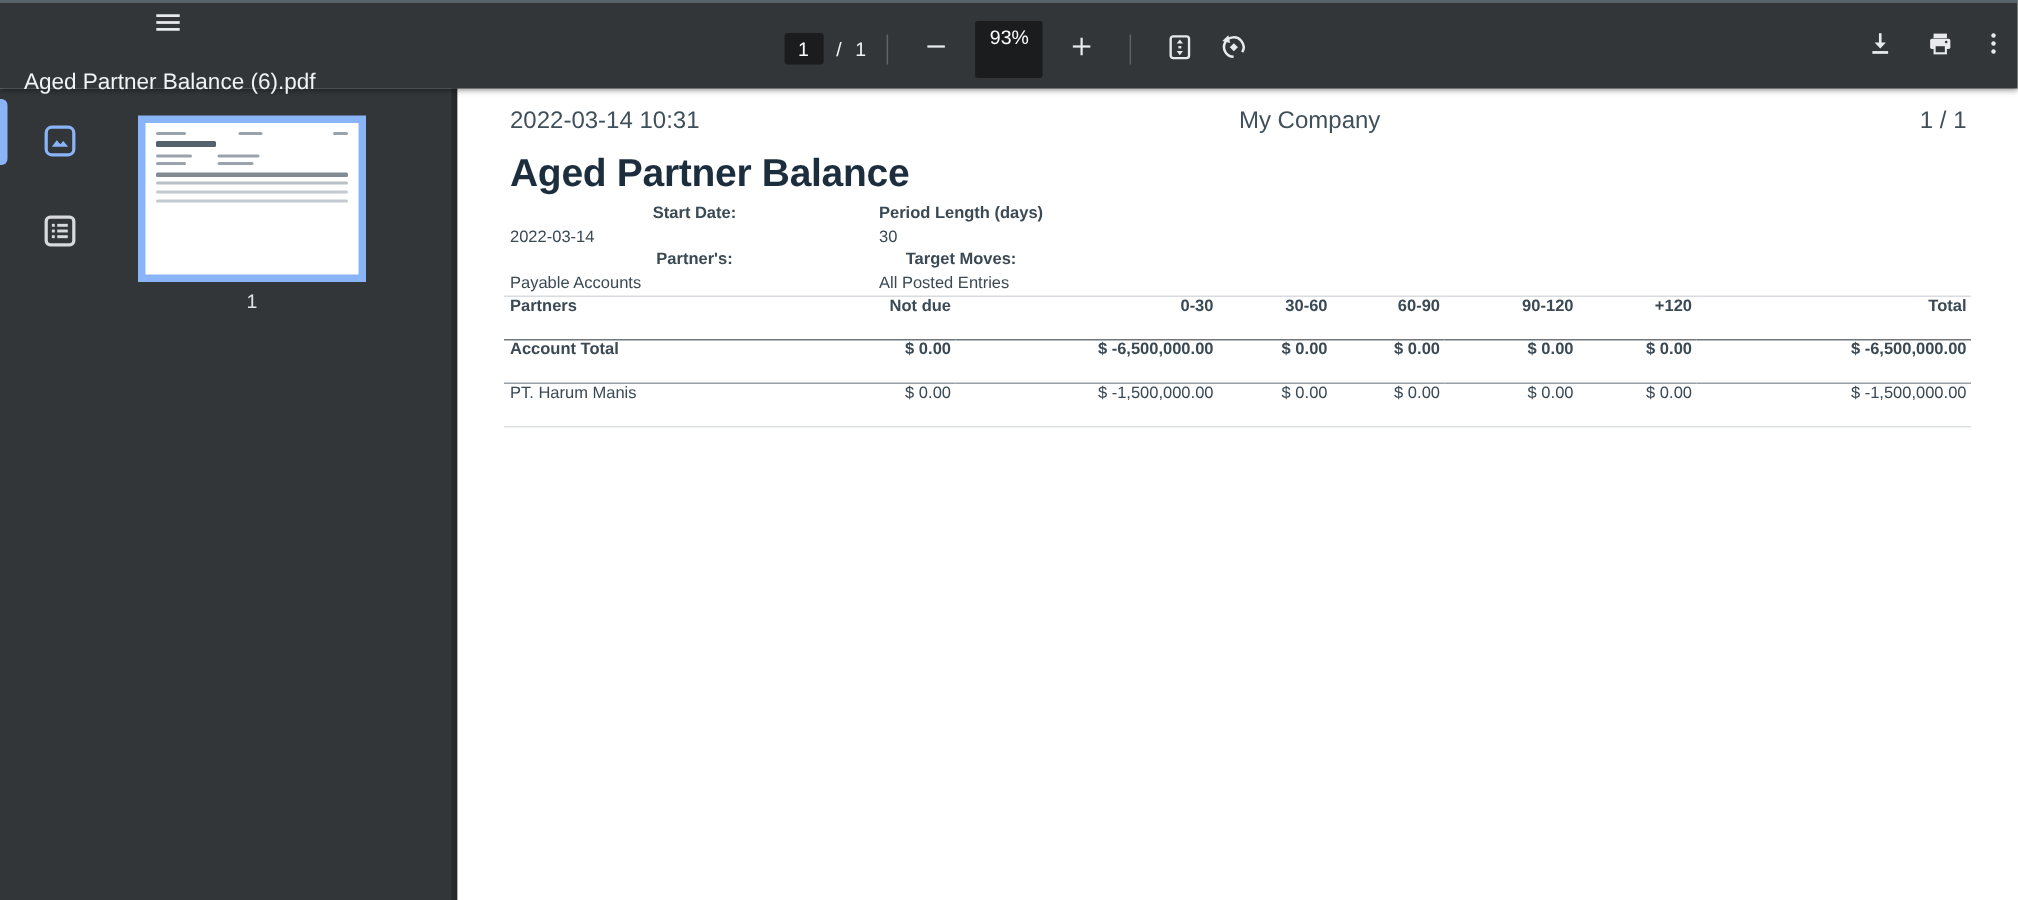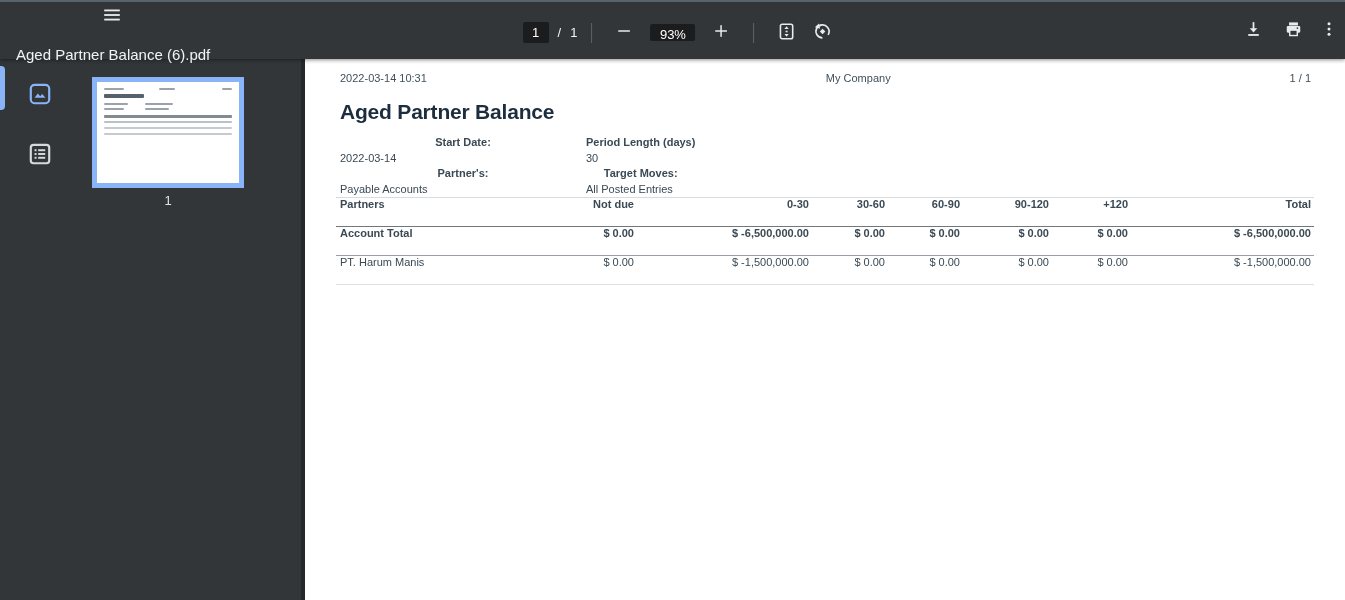--- a/index.html
+++ b/index.html
@@ -20,21 +20,21 @@
 
   .tb-center { position:absolute; left:50%; top:2px; height:57px; transform:translateX(-50%);
                margin-left:9px; display:flex; align-items:center; }
   .dark-box { background:rgba(0,0,0,.48); border-radius:2px; color:#fff;
               font-size:13px; text-align:center; }
   .page-input { width:26px; height:21px; border:none; outline:none;
                 font-family:"Liberation Sans",sans-serif; }
   .page-sep { font-size:13px; color:#f1f3f4; margin:0 9px; }
   .page-total { font-size:13px; color:#f1f3f4; }
   .v-sep { width:1px; height:20px; background:#5f6368; margin:0 14px; }
-  .zoom-box { width:45px; height:17px; line-height:21px; margin:4px 8px; }
+  .zoom-box { width:45px; height:38px; line-height:21px; margin:4px 8px; }
   .tb-right { margin-left:auto; display:flex; align-items:center; gap:4px; padding-right:2px; }
   .kebab-btn { width:28px; }
 
   
   .sidebar { position:absolute; left:0; top:59px; width:305px; height:541px;
              background:#323639; border-right:4px solid #26282b; }
   .active-pill { position:absolute; left:0; top:7px; width:5px; height:44px;
                  background:#8ab4f8; border-radius:0 4px 4px 0; }
   .rail-btn { position:absolute; left:22px; width:36px; height:36px; background:transparent;
               border:none; cursor:pointer; display:flex; align-items:center; justify-content:center; padding:0; }
@@ -57,22 +57,22 @@
   .tp-r1 { left:7px; right:7px; top:39px; height:2px; background:#b9c0c6; }
   .tp-r2 { left:7px; right:7px; top:45px; height:2px; background:#c4cacf; }
   .tp-r3 { left:7px; right:7px; top:51px; height:2px; background:#c4cacf; }
   .thumb-num { position:absolute; left:92px; top:134px; width:152px; text-align:center;
                color:#e2e3e5; font-size:13px; }
 
   
   .content { position:absolute; left:305px; top:59px; width:1040px; height:541px;
              background:#fff; color:#3a4954; }
   .doc-header { position:absolute; left:35px; right:34px; top:13px;
-                display:flex; justify-content:space-between; font-size:11px; color:#40505b; }
-  .doc-title { position:absolute; left:35px; top:41px; font-size:21px; font-weight:600;
+                display:flex; justify-content:space-between; font-size:16px; color:#40505b; }
+  .doc-title { position:absolute; left:35px; top:41px; font-size:26px; font-weight:600;
                color:#1c2e3d; letter-spacing:-0.2px; }
   .meta-grid { position:absolute; left:35px; top:76px; display:grid;
                grid-template-columns:246px auto; font-size:11px; line-height:15.5px; color:#3a4954; }
   .meta-grid b { font-weight:700;text-align:center; }
 
   .report-table { position:absolute; left:31px; right:31px; top:138px;
                   border-collapse:collapse; width:978px; font-size:11px; color:#3a4954;
                   table-layout:fixed; }
   .report-table th, .report-table td { text-align:right; font-weight:400; padding:0 3px 16px 0;
                   white-space:nowrap; overflow:hidden; }

